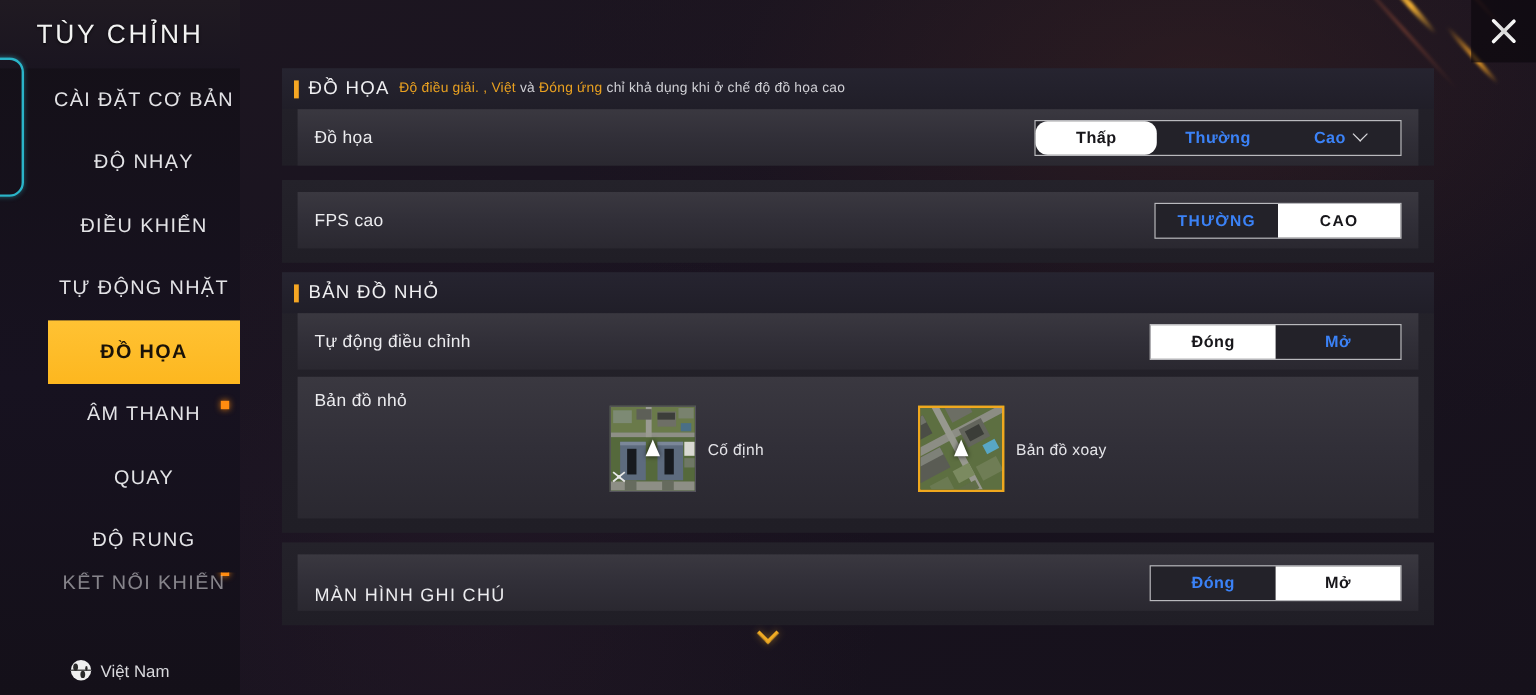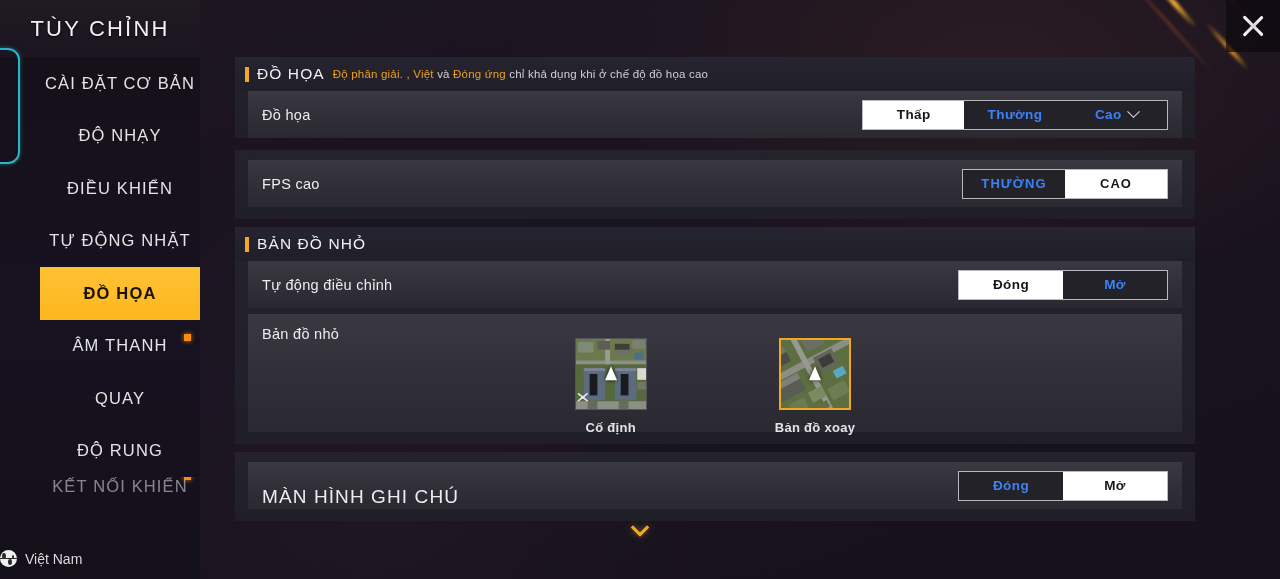--- a/index.html
+++ b/index.html
@@ -54,21 +54,21 @@
     text-shadow:none;
   }
   .nav-dot {
     position:absolute; right:9px; top:14px;
     width:7px; height:7px; background:#ff8c10;
     box-shadow:0 0 5px rgba(255,140,16,0.85);
   }
   .nav-item.clipped { overflow:hidden; }
   .lang {
     position:absolute; left:0; bottom:12px; width:200px;
-    display:flex; align-items:center; gap:8px;
+    display:flex; align-items:center; justify-content:center; gap:8px;
     color:#d9d9dd; font-size:14px; cursor:pointer;margin-top:28px;
   }
   .globe {
     width:17px; height:17px; border-radius:50%;
     background:#efefef; position:relative; flex:none;
     overflow:hidden;
   }
   .globe:before, .globe:after {
     content:""; position:absolute; background:#2a2a2a;
   }
@@ -136,21 +136,21 @@
     display:flex; align-items:center;
     height:47px;
     margin:0 13px 0 13px;
     padding:0 14px;
     background:linear-gradient(180deg,#3a3840 0%,#312f38 50%,#2a2830 100%);
   }
   .row.tall { height:118px; align-items:flex-start; padding-top:12px; }
   .row-label {
     color:#ececef; font-size:14.5px; letter-spacing:0.3px; flex:none;
   }
-  .row-label.caps { font-size:19px; letter-spacing:1.1px;margin-top:22px; }
+  .row-label.caps { font-size:15px; letter-spacing:1.1px;margin-top:22px; }
   .row-spacer { flex:1 1 auto; }
 
   
   .seg {
     display:flex; align-items:stretch;
     border:1.6px solid #b9b9bd;
     background:#232229;
     height:30px;
     flex:none;
   }
@@ -169,21 +169,21 @@
     border-right:1.8px solid #d8d8dc; border-bottom:1.8px solid #d8d8dc;
     transform:rotate(45deg) translate(-2px,-2px);
     margin-left:7px;
   }
 
   
   .thumbs {
     position:absolute; left:0; right:0; top:24px;
     display:flex; justify-content:center; gap:128px;
   }
-  .thumb-wrap { display:flex; flex-direction:column; align-items:center; gap:10px; cursor:pointer;font-weight:bold; }
+  .thumb-wrap { display:flex; flex-direction:row; align-items:center; gap:10px; cursor:pointer; }
   .thumb {
     width:72px; height:72px; position:relative; overflow:hidden;
     border:1.5px solid #55535c;
     background:#4a5a3a;
   }
   .thumb.sel { border:2.5px solid #f0a81e; }
   .thumb-caption { color:#e4e4e8; font-size:13px; letter-spacing:0.3px; }
   .arrow {
     position:absolute; left:50%; top:50%;
     transform:translate(-50%,-55%);
@@ -283,29 +283,29 @@
     </span>
   </div>
 
   <div class="panel">
 
     <div class="group">
       <div class="group-head">
         <span class="group-bar"></span>
         <span class="group-title">ĐỒ HỌA</span>
         <span class="group-note">
-          <span class="hl">Độ phân giải. ,</span><span> </span><span class="hl">Việt</span><span> và </span><span class="hl">Đóng ứng</span><span> chỉ khả dụng khi ở chế độ đồ họa cao</span>
+          <span class="hl">Độ điều giải. ,</span><span> </span><span class="hl">Việt</span><span> và </span><span class="hl">Đóng ứng</span><span> chỉ khả dụng khi ở chế độ đồ họa cao</span>
         </span>
       </div>
 
       <div class="row" style="margin-bottom:12px;">
         <span class="row-label">Đồ họa</span>
         <span class="row-spacer"></span>
         <div class="seg" style="width:306px;">
-          <div class="seg-item sel" style="flex:1;">Thấp</div>
+          <div class="seg-item sel" style="flex:1;border-radius:10px;">Thấp</div>
           <div class="seg-item" style="flex:1;">Thường</div>
           <div class="seg-item" style="flex:1;">
             <span>Cao</span>
             <span class="chev"></span>
           </div>
         </div>
       </div>
     </div>
 
     <div class="group" style="padding:10px 0 12px 0;">

